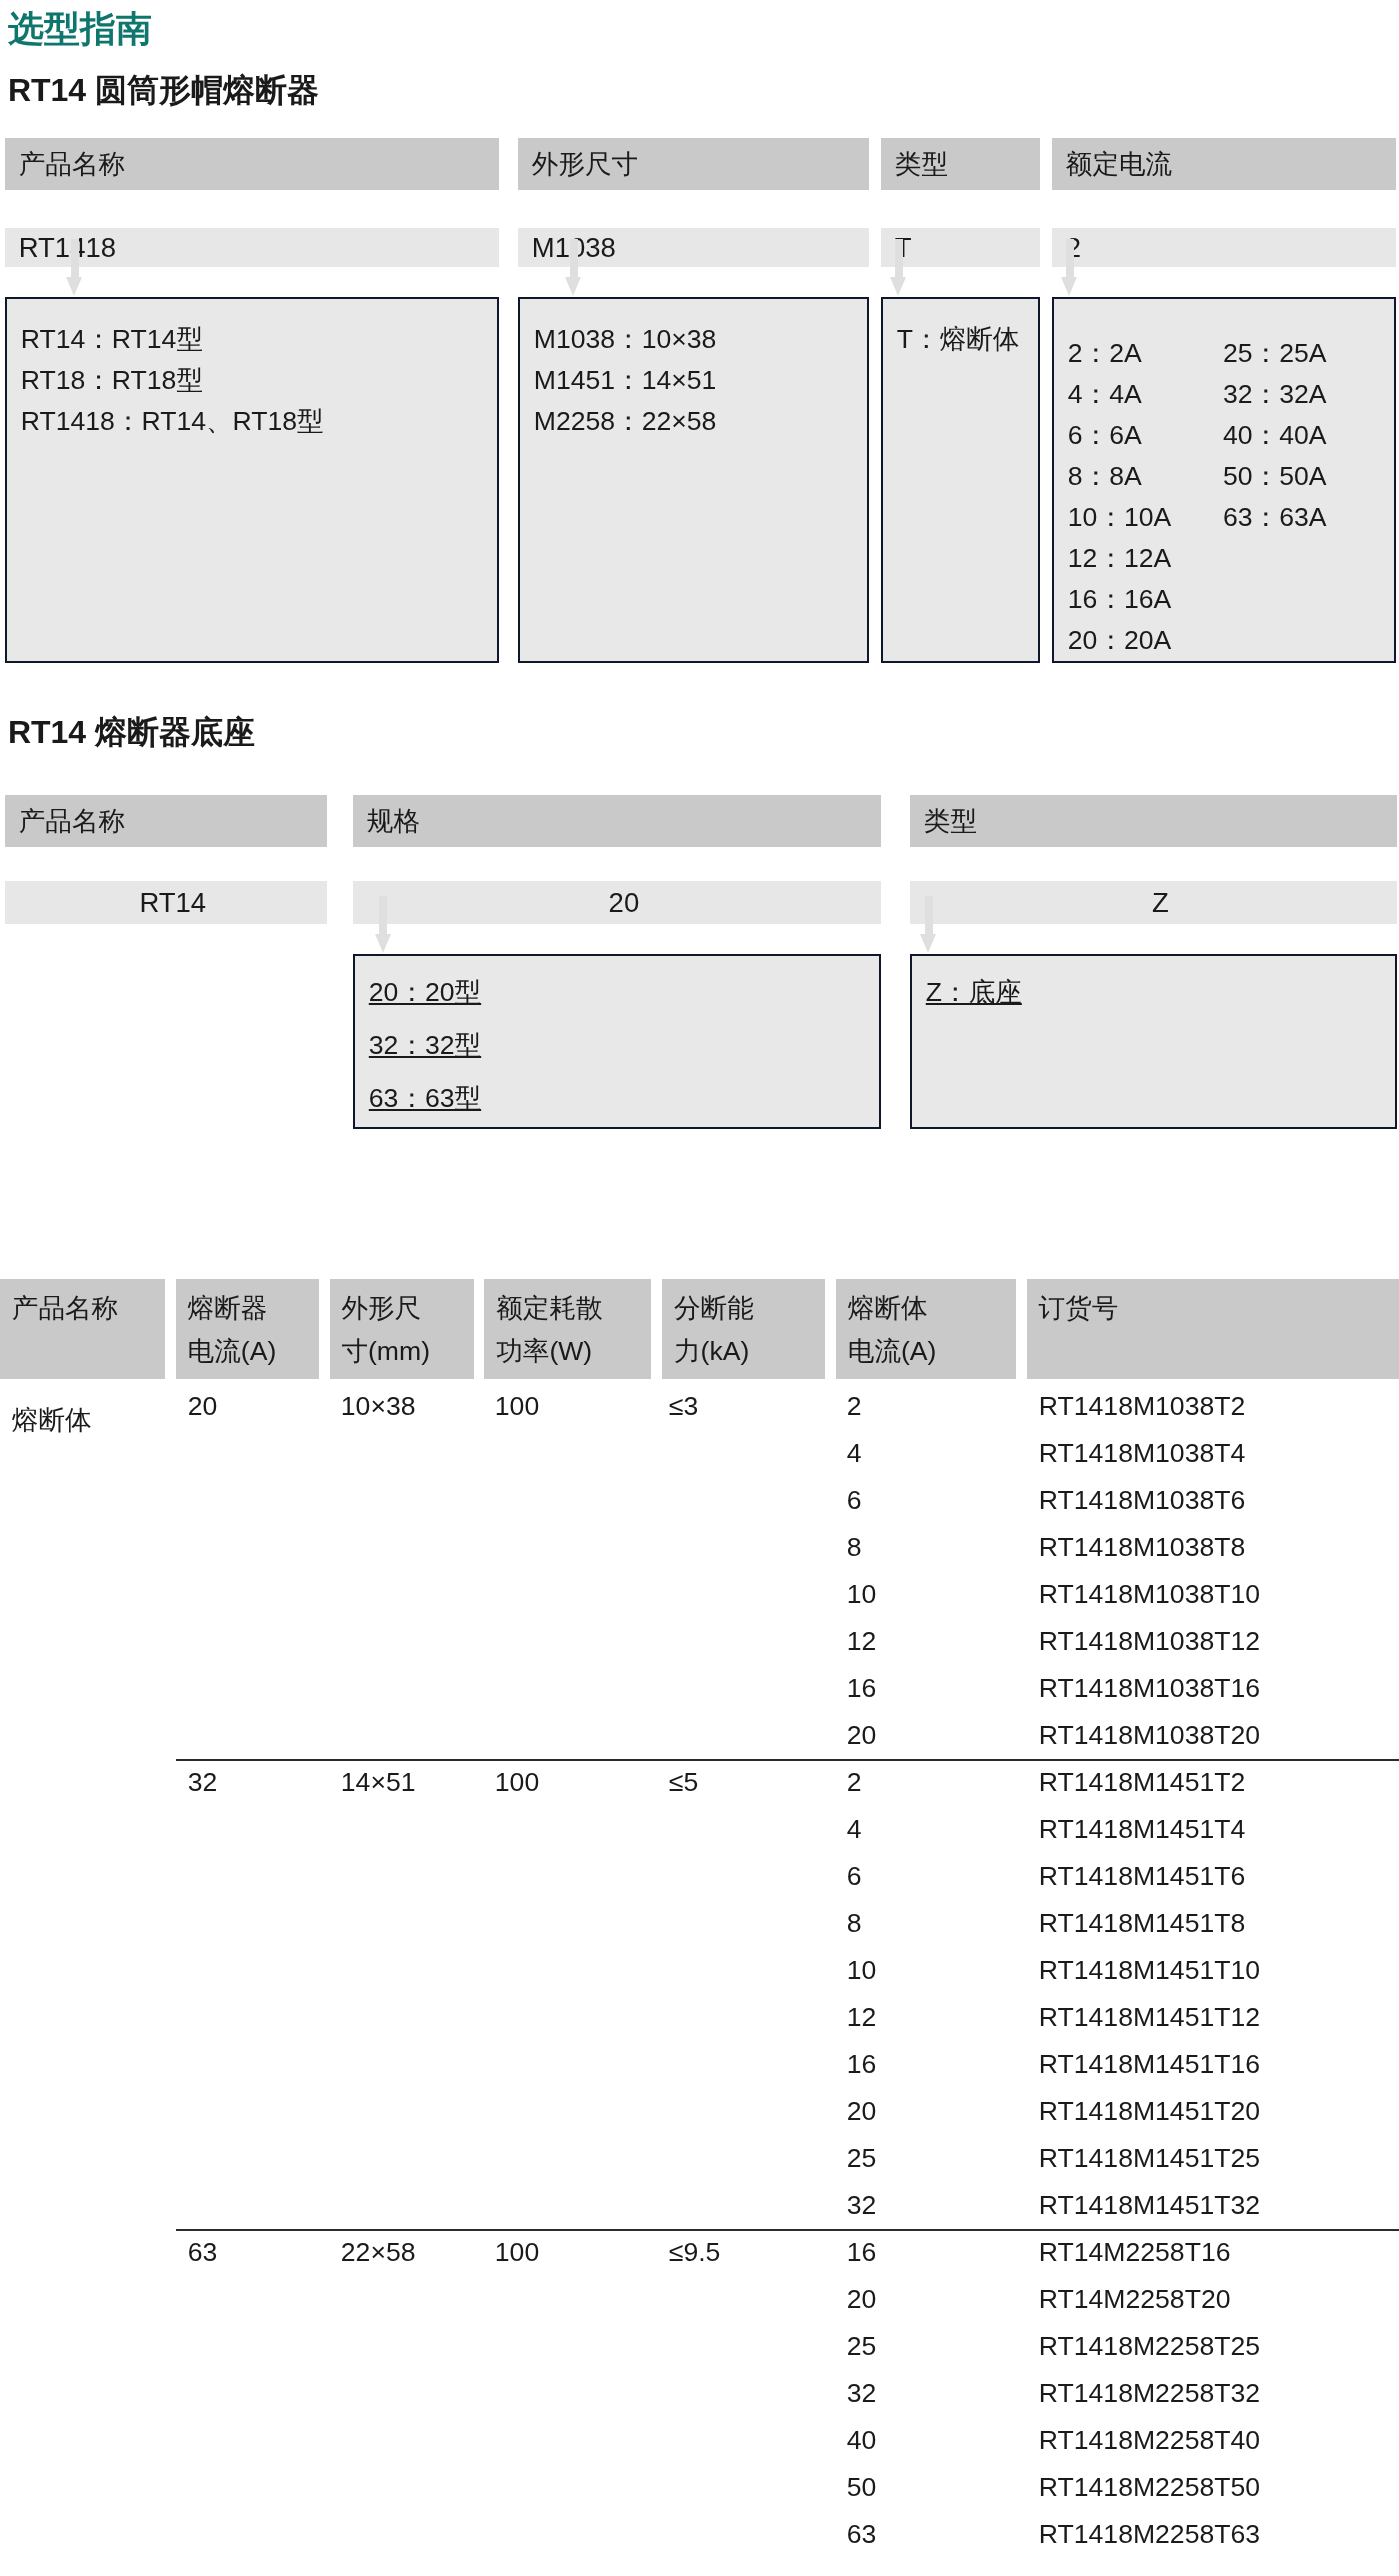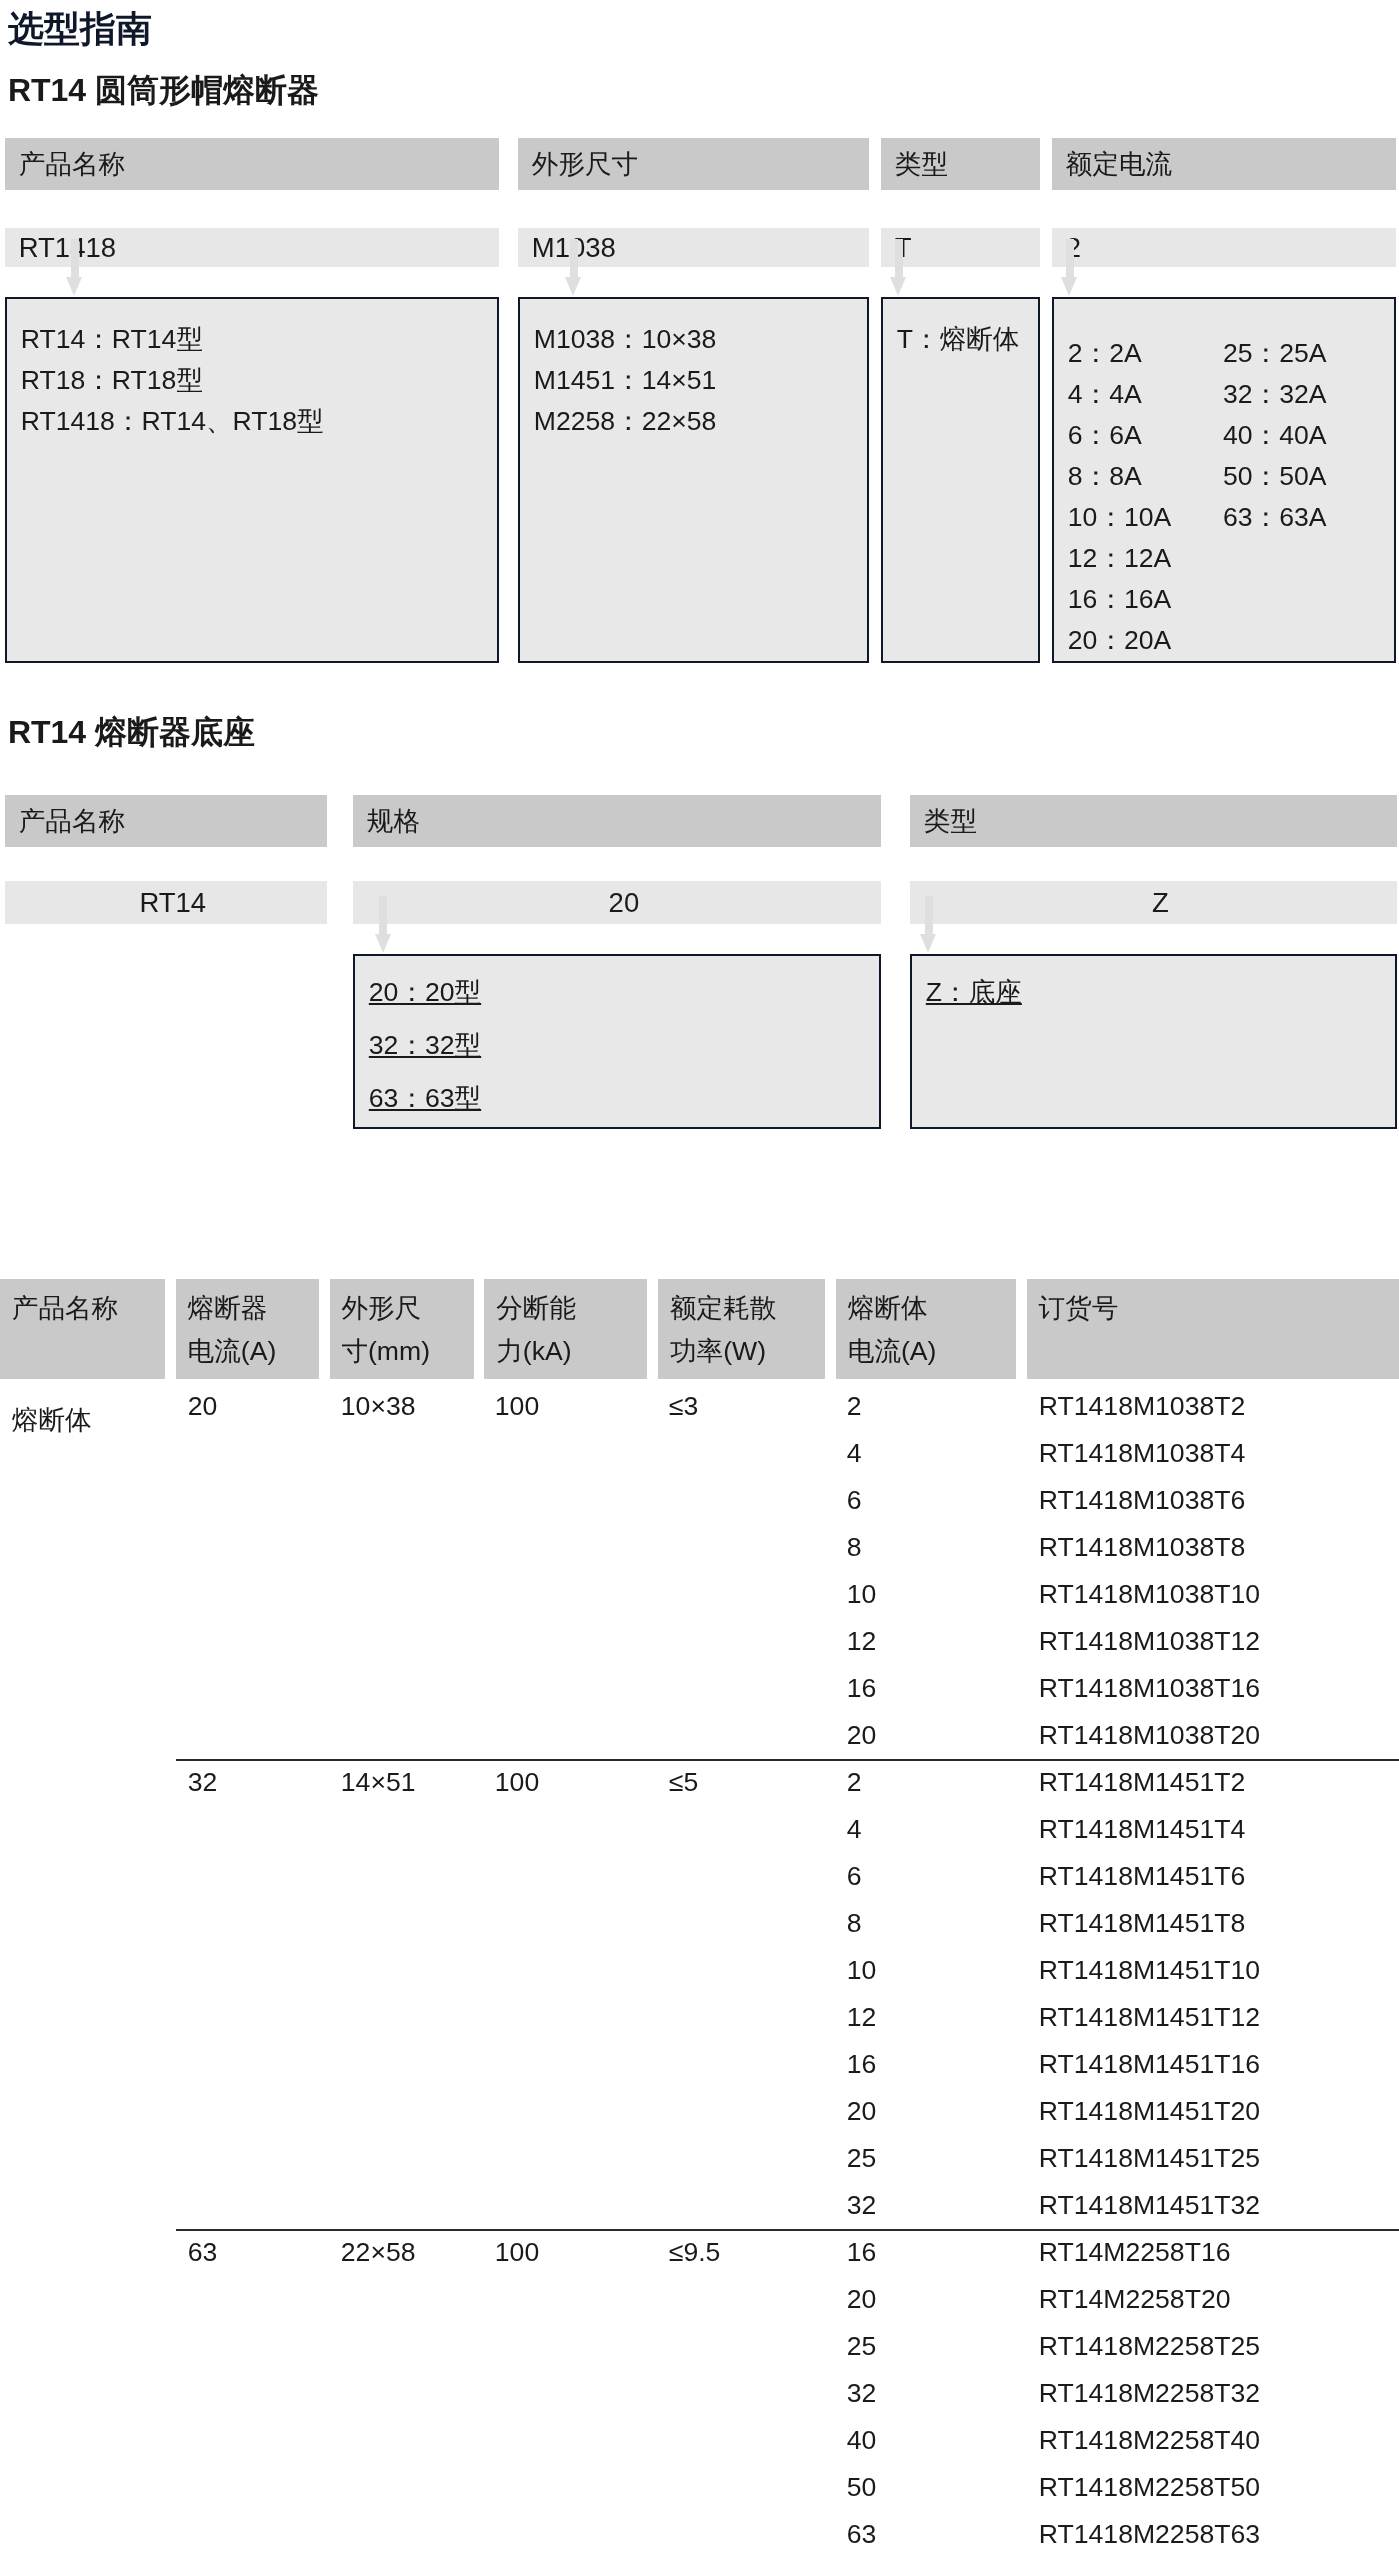--- a/index.html
+++ b/index.html
@@ -1,20 +1,20 @@
 <!DOCTYPE html>
 <html><head>
 <meta charset="utf-8">
 <style>
   * { margin:0; padding:0; box-sizing:border-box; }
   body { background:#ffffff; font-family:"Liberation Sans","DejaVu Sans",sans-serif; color:#1a1a1a; }
   .page { position:relative; width:1400px; height:2576px; background:#ffffff; overflow:hidden; }
 
   
-  .h-red   { position:absolute; left:7.9px; top:5.9px; font-size:36px; font-weight:bold; color:#0f172a; line-height:45px; }
+  .h-red   { position:absolute; left:7.9px; top:5.9px; font-size:36px; font-weight:bold; color:#0f766e; line-height:45px; }
   .h-sect  { position:absolute; left:7.9px; font-size:32px; font-weight:bold; color:#1a1a1a; line-height:43px; }
   #sect1-title { top:69px; }
   #sect2-title { top:711px; }
 
   
   .diagram { position:absolute; left:0; width:1400px; }
   #diagram1 { top:138px;  height:525px; }
   #diagram2 { top:795px;  height:334px; }
   .dcol { position:absolute; top:0; height:100%; }
   .dhead { position:absolute; top:0; left:0; right:0; height:52px; line-height:52px;
@@ -188,27 +188,27 @@
           <div></div>
       </div>
       <div class="th w2">
         <div>熔断器</div>
           <div>电流(A)</div>
       </div>
       <div class="th w3">
         <div>外形尺</div>
           <div>寸(mm)</div>
       </div>
+      <div class="th w5">
+        <div>额定耗散</div>
+          <div>功率(W)</div>
+      </div>
       <div class="th w4">
         <div>分断能</div>
           <div>力(kA)</div>
-      </div>
-      <div class="th w5">
-        <div>额定耗散</div>
-          <div>功率(W)</div>
       </div>
       <div class="th w6">
         <div>熔断体</div>
           <div>电流(A)</div>
       </div>
       <div class="th w7">
         <div>订货号</div>
           <div></div>
       </div>
     </div>

